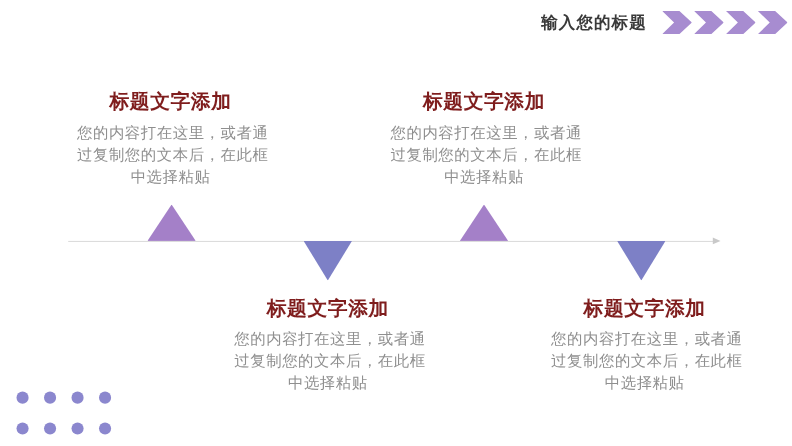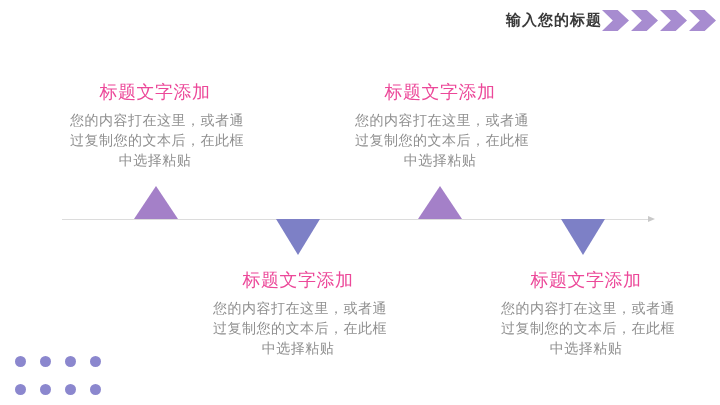--- a/index.html
+++ b/index.html
@@ -15,21 +15,21 @@
     overflow: hidden;
   }
 
   
   .header {
     position: absolute;
     top: 10px;
     right: 4px;
     display: flex;
     align-items: center;
-    gap: 0;
+    gap: 14px;
     text-align: right;
   }
   .header-title {
     font-size: 15px;
     font-weight: bold;
     color: #3a3a3a;
     letter-spacing: 1px;
     white-space: nowrap;
   }
   .chevrons { display: flex; gap: 2px; }
@@ -85,22 +85,22 @@
     width: 170px;
     text-align: center;
   }
   .block.pos1 { left: 70px;  top: 80px; }
   .block.pos2 { left: 355px; top: 80px; }
   .block.pos3 { left: 213px; top: 268px; }
   .block.pos4 { left: 501px; top: 268px; }
   .block-heading {
     font-size: 18px;
     line-height: 24px;
-    font-weight: normal;
-    color: #ec4899;
+    font-weight: bold;
+    color: #7f1d1d;
     letter-spacing: 0.5px;
     margin-bottom: 6px;
   }
   .block-body-line {
     font-size: 14px;
     line-height: 20px;
     color: #8f8f8f;
     letter-spacing: 0.5px;
     white-space: nowrap;
   }

